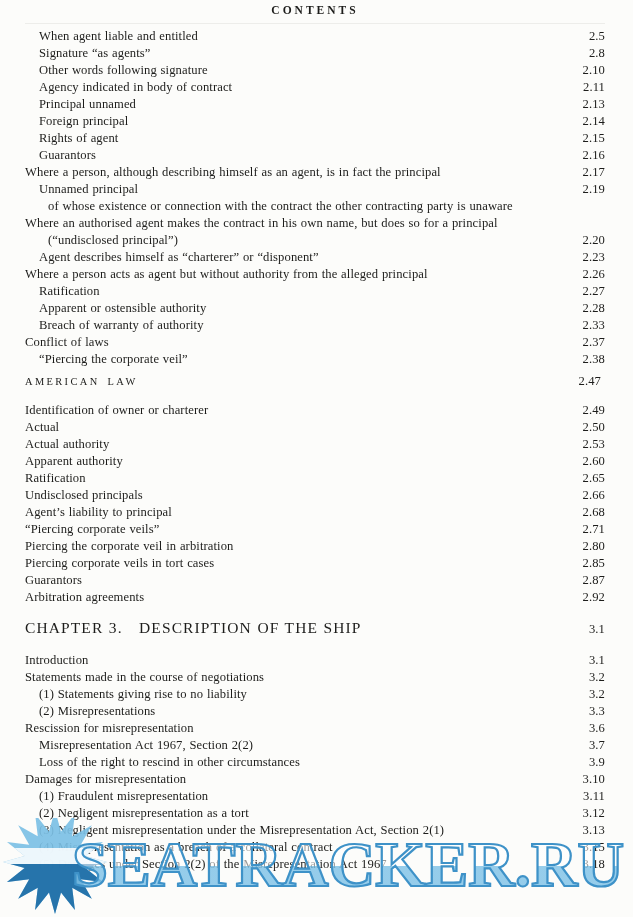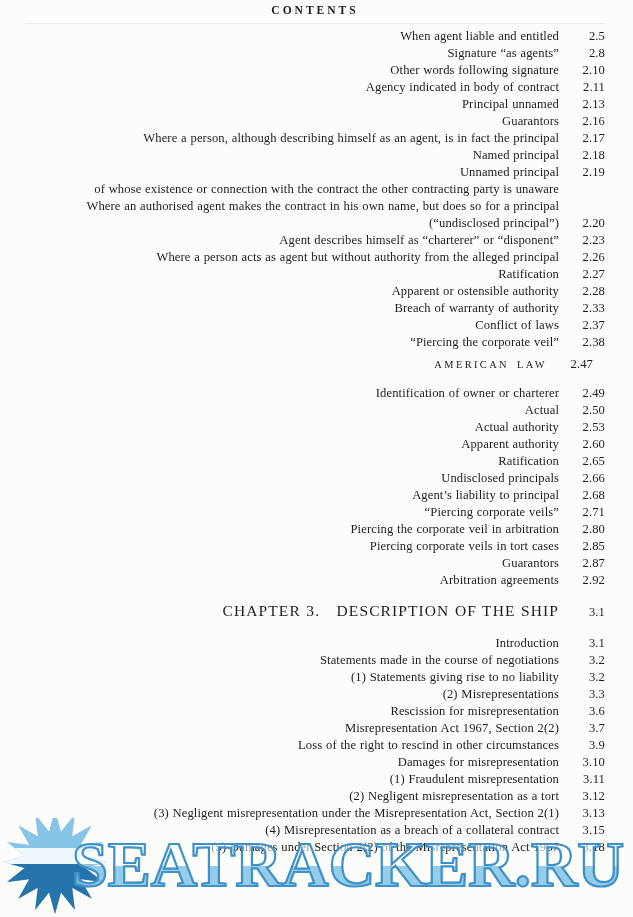--- a/index.html
+++ b/index.html
@@ -2,26 +2,26 @@
 <html><head>
 <meta charset="utf-8">
 <style>
   html,body{margin:0;padding:0;}
   body{width:633px;height:917px;background:#fbfbf8;font-family:"Liberation Serif","DejaVu Serif",serif;color:#1d1d1b;overflow:hidden;}
   .page{position:relative;width:633px;height:917px;background:#fcfcfa;}
   .content{position:relative;padding:3px 28px 0 25px;}
   .toc-title{text-align:center;font-size:11.5px;font-weight:bold;letter-spacing:3px;line-height:14px;margin:0 0 2px 0;}
   .title-rule{height:1px;background:#ededea;margin:6px 0 4px 0;}
   .row{display:flex;align-items:baseline;line-height:17px;font-size:12.6px;letter-spacing:0.1px;word-spacing:0.5px;}
-  .row .label{flex:1;text-align:right;}
+  .row .label{flex:1;}
   .row .num{min-width:46px;text-align:right;font-size:12.6px;}
   .ind-0{padding-left:0;}
   .ind-1{padding-left:14px;}
   .ind-2{padding-left:23px;}
-  .row.subheading{margin:5px 12px 12px 0;}
+  .row.subheading{margin:5px 4px 12px 0;}
   .row.subheading .label{font-size:10.4px;letter-spacing:2.4px;word-spacing:3px;}
   .row.chapter{margin:13px 0 14px 0;}
   .row.chapter .label{font-size:15.5px;letter-spacing:1.1px;white-space:pre;}
   .watermark{position:absolute;left:0;top:818px;width:633px;height:99px;pointer-events:none;}
 </style>
 </head>
 <body>
 
 <div class="page">
   <div class="content">
@@ -42,30 +42,34 @@
         </div>
         <div class="row">
           <span class="label ind-1">Agency indicated in body of contract</span>
           <span class="num">2.11</span>
         </div>
         <div class="row">
           <span class="label ind-1">Principal unnamed</span>
           <span class="num">2.13</span>
         </div>
         <div class="row">
+          <span class="label ind-1">Foreign principal</span>
+          <span class="num">2.14</span>
+        </div>
+        <div class="row">
+          <span class="label ind-1">Rights of agent</span>
+          <span class="num">2.15</span>
+        </div>
+        <div class="row">
           <span class="label ind-1">Guarantors</span>
           <span class="num">2.16</span>
         </div>
         <div class="row">
           <span class="label ind-0">Where a person, although describing himself as an agent, is in fact the principal</span>
           <span class="num">2.17</span>
-        </div>
-        <div class="row">
-          <span class="label ind-1">Named principal</span>
-          <span class="num">2.18</span>
         </div>
         <div class="row">
           <span class="label ind-1">Unnamed principal</span>
           <span class="num">2.19</span>
         </div>
         <div class="row">
           <span class="label ind-2">of whose existence or connection with the contract the other contracting party is unaware</span>
           <span class="num"></span>
         </div>
         <div class="row">

